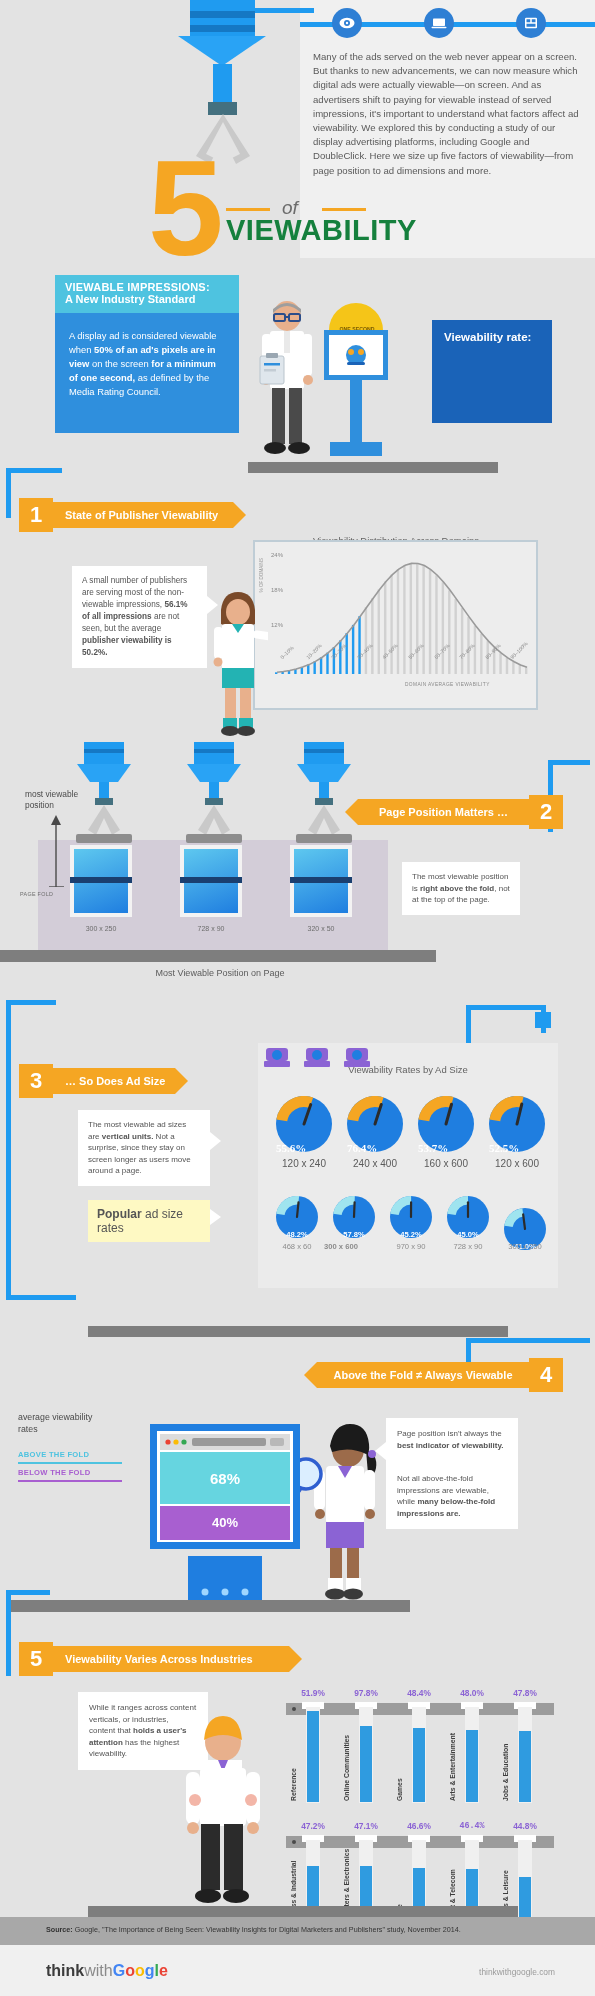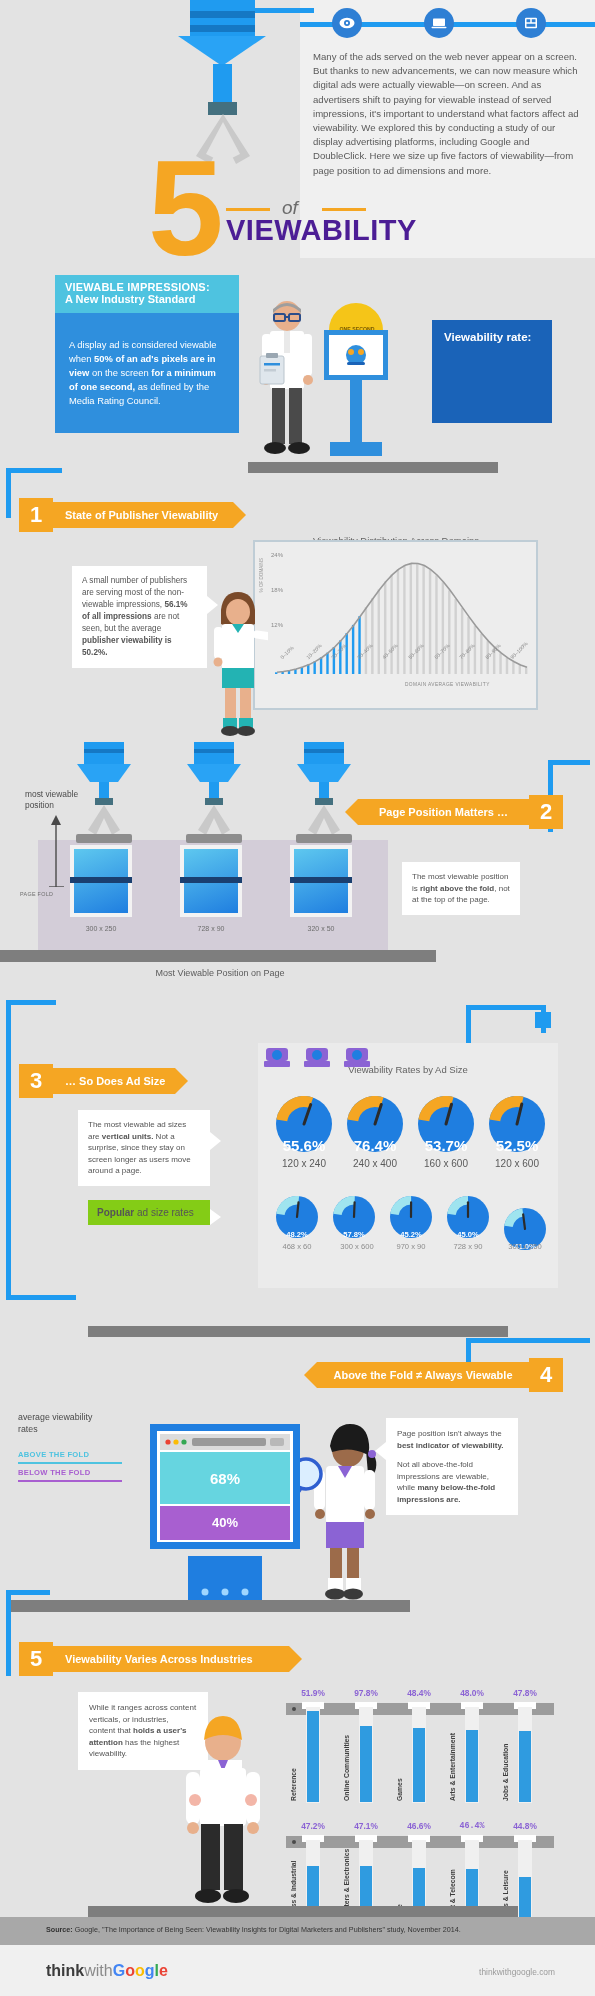--- a/index.html
+++ b/index.html
@@ -29,34 +29,34 @@
   #hook { left:186px; top:114px; width:74px; height:50px; }
 
   
   #big5 { left:148px; top:148px; font-size:136px; line-height:120px; font-weight:bold;
      color:#f5a623; font-family:"Liberation Sans", sans-serif; letter-spacing:-4px; }
   #factors { left:226px; top:146px; font-size:44px; letter-spacing:1px; color:#4a4a4a;
      font-family:"Liberation Sans", sans-serif; font-weight:300; }
   #of-row { left:226px; top:197px; width:170px; height:22px; }
   .of-rule { position:absolute; top:11px; height:3px; width:44px; background:#f5a623; }
   #of-word { position:absolute; left:56px; top:0; font-style:italic; font-size:19px; color:#6b6b6b; }
-  #viewability { left:226px; top:214px; font-size:29px; font-weight:bold; color:#4c1d95; letter-spacing:0.5px; }
+  #viewability { left:226px; top:214px; font-size:29px; font-weight:bold; color:#15803d; letter-spacing:0.5px; }
 
   
   .hero-icon { width:30px; height:30px; border-radius:50%; background:#2e7fd4; top:8px; }
   .hero-icon svg { display:block; margin:6px auto; }
 
   
   #hero-para { left:313px; top:50px; width:268px; font-size:9.6px; line-height:14.2px; color:#5a5a5a; }
 
   
   #vi-title { left:55px; top:275px; width:184px; height:38px; background:#4ec3e0; padding:6px 10px; }
   #vi-title .l1 { font-size:11px; font-weight:bold; color:#fff; letter-spacing:.2px;}
   #vi-title .l2 { font-size:11px; font-weight:bold; color:#fff; }
-  #vi-box { left:55px; top:313px; width:184px; height:120px; background:#2f8fdd; padding:25px 14px;
+  #vi-box { left:55px; top:313px; width:184px; height:120px; background:#2f8fdd; padding:16px 14px;
      font-size:9.4px; line-height:14px; color:#fff; }
   #vi-box b { font-weight:bold; }
   #rate-box { left:432px; top:320px; width:120px; height:103px; background:#1a63b8; padding:11px 12px;
      font-size:9.4px; line-height:13.5px; color:#fff; }
   #rate-box .hd { font-size:11.5px; font-weight:bold; margin-bottom:3px; }
   #floor1 { left:248px; top:462px; width:250px; height:11px; background:#7e7e7e; }
   #onesec { left:329px; top:303px; width:54px; height:54px; border-radius:50%; background:#f5c518; }
   #onesec-lbl { left:338px; top:326px; width:38px; text-align:center; font-size:5.2px; font-weight:bold; color:#7a5c00; }
   #monitor { left:324px; top:330px; width:64px; height:50px; background:#fff; border:5px solid #2f8fdd; }
   #mon-stand { left:350px; top:380px; width:12px; height:62px; background:#2f8fdd; }
@@ -92,34 +92,34 @@
   #mvp-lbl { left:25px; top:789px; width:60px; font-size:8.4px; color:#4a4a4a; line-height:11px; }
   #s2-floorcap { left:100px; top:968px; width:240px; text-align:center; font-size:9px; color:#5c5c5c; }
   #s2-callout { left:402px; top:862px; width:118px; background:#fff; padding:9px 10px;
      font-size:8px; line-height:11.5px; color:#555; }
   #s2-callout b { font-weight:bold; }
 
   
   #s3-panel { left:258px; top:1043px; width:300px; height:245px; background:#ebebeb; }
   #s3-title { left:268px; top:1064px; width:280px; text-align:center; font-size:9.5px; color:#636363; }
   .gauge { position:absolute; width:56px; height:56px; }
-  .gauge .val { position:absolute; left:0; bottom:-2px; width:56px; text-align:center;
-     font-size:15px; font-weight:bold; color:#fff; }
+  .gauge .val { position:absolute; left:0; bottom:-2px; width:56px; 
+     font-size:11px; font-weight:bold; color:#fff;font-family:Liberation Serif, serif; }
   .gsize { position:absolute; width:70px; text-align:center; font-size:10px; color:#5a5a5a; }
   .gauge-sm { position:absolute; width:42px; height:42px; }
   .gauge-sm .val { position:absolute; left:0; bottom:-1px; width:42px; text-align:center;
      font-size:7.6px; font-weight:bold; color:#fff; }
   .gsize-sm { position:absolute; width:58px; text-align:center; font-size:7.6px; color:#8c8c8c; }
   #s3-callout { left:78px; top:1110px; width:132px; background:#fff; padding:9px 10px;
      font-size:8px; line-height:11.5px; color:#555; }
   #s3-callout b { font-weight:bold; }
   #s3-callout::after { content:""; position:absolute; right:-11px; top:22px;
      border-top:9px solid transparent; border-bottom:9px solid transparent; border-left:11px solid #fff; }
-  #s3-popular { left:88px; top:1200px; width:122px; background:#84cc16; padding:7px 9px;
-     font-size:10px; color:#555; }
+  #s3-popular { left:88px; top:1200px; width:122px; background:#fef9c3; padding:7px 9px;
+     font-size:12px; color:#555; }
   #s3-popular::after { content:""; position:absolute; right:-11px; top:9px;
      border-top:8px solid transparent; border-bottom:8px solid transparent; border-left:11px solid #fff; }
   #s3-popular b { font-weight:bold; }
   #s3-floor { left:88px; top:1326px; width:420px; height:11px; background:#7e7e7e; }
 
   
   #s4-screen { left:150px; top:1424px; width:150px; height:125px; background:#fff; border:7px solid #1f7ee0; }
   #s4-browser { left:160px; top:1434px; width:130px; height:16px; background:#dcdcdc; }
   #s4-above { left:160px; top:1452px; width:130px; height:52px; background:#66d5e0; }
   #s4-below { left:160px; top:1506px; width:130px; height:34px; background:#a85fd0; }
@@ -487,21 +487,21 @@
     <circle cx="21" cy="21" r="21" fill="#1f7ee0"></circle>
     <path d="M 4.46 18.38 A 16.75 16.75 0 0 1 22.68 4.33" fill="none" stroke="#9fe4ef" stroke-width="8.5" stroke-linecap="butt"></path>
     <line x1="21" y1="21" x2="22.48" y2="6.32" stroke="#2b2b2b" stroke-width="2.2" stroke-linecap="round"></line>
   </svg><div class="val">48.2%</div></div>
     <div class="gsize-sm" style="left: 0px; top: 46px;">468 x 60</div>
     <div class="gauge-sm" style="left: 65px; top: 0px;"><svg width="42" height="42" viewBox="0 0 42 42">
     <circle cx="21" cy="21" r="21" fill="#1f7ee0"></circle>
     <path d="M 4.46 18.38 A 16.75 16.75 0 0 1 21.68 4.26" fill="none" stroke="#9fe4ef" stroke-width="8.5" stroke-linecap="butt"></path>
     <line x1="21" y1="21" x2="21.60" y2="6.26" stroke="#2b2b2b" stroke-width="2.2" stroke-linecap="round"></line>
   </svg><div class="val">57.8%</div></div>
-    <div class="gsize-sm" style="left: 60px; top: 46px;">300 x 600</div>
+    <div class="gsize-sm" style="left: 44px; top: 46px; font-weight: bold;">300 x 600</div>
     <div class="gauge-sm" style="left: 122px; top: 0px;"><svg width="42" height="42" viewBox="0 0 42 42">
     <circle cx="21" cy="21" r="21" fill="#1f7ee0"></circle>
     <path d="M 4.46 18.38 A 16.75 16.75 0 0 1 21.11 4.25" fill="none" stroke="#9fe4ef" stroke-width="8.5" stroke-linecap="butt"></path>
     <line x1="21" y1="21" x2="21.09" y2="6.25" stroke="#2b2b2b" stroke-width="2.2" stroke-linecap="round"></line>
   </svg><div class="val">45.2%</div></div>
     <div class="gsize-sm" style="left: 114px; top: 46px;">970 x 90</div>
     <div class="gauge-sm" style="left: 179px; top: 0px;"><svg width="42" height="42" viewBox="0 0 42 42">
     <circle cx="21" cy="21" r="21" fill="#1f7ee0"></circle>
     <path d="M 4.46 18.38 A 16.75 16.75 0 0 1 21.00 4.25" fill="none" stroke="#9fe4ef" stroke-width="8.5" stroke-linecap="butt"></path>
     <line x1="21" y1="21" x2="21.00" y2="6.25" stroke="#2b2b2b" stroke-width="2.2" stroke-linecap="round"></line>
@@ -599,21 +599,21 @@
     <ellipse cx="53" cy="174" rx="10" ry="5.5" fill="#3a3a3a"></ellipse>
     <g transform="translate(-24,12)">
       <circle cx="30" cy="42" r="15" fill="#dbeeff" stroke="#2f5fd0" stroke-width="3.5"></circle>
       <rect x="18" y="54" width="7" height="16" rx="2" fill="#2f5fd0" transform="rotate(35 21 58)"></rect>
     </g>
   </svg>
 </div>
 
 <div class="abs" id="s4-callout">
   <div><span>Page position isn't always the </span><b>best indicator of viewability.</b></div>
-  <div style="margin-top:8px;"><span>Not all above-the-fold impressions are viewable, while </span><b>many below-the-fold impressions are.</b></div>
+  <div style="margin-top:22px;"><span>Not all above-the-fold impressions are viewable, while </span><b>many below-the-fold impressions are.</b></div>
 </div>
 
 <div class="abs" style="left:6px;top:1590px;width:5px;height:86px;background:#1f9bf0;"></div>
 <div class="abs" style="left:6px;top:1590px;width:44px;height:5px;background:#1f9bf0;"></div>
 <div class="abs secnum" style="left:19px;top:1642px;">5</div>
 <div class="abs secbanner notch-r" style="left:53px;top:1646px;width:236px;">Viewability Varies Across Industries</div>
 
 <div class="abs" id="s5-callout">
   <span>While it ranges across content verticals, or industries, content that </span><b>holds a user's attention</b><span> has the highest viewability.</span>
 </div>

